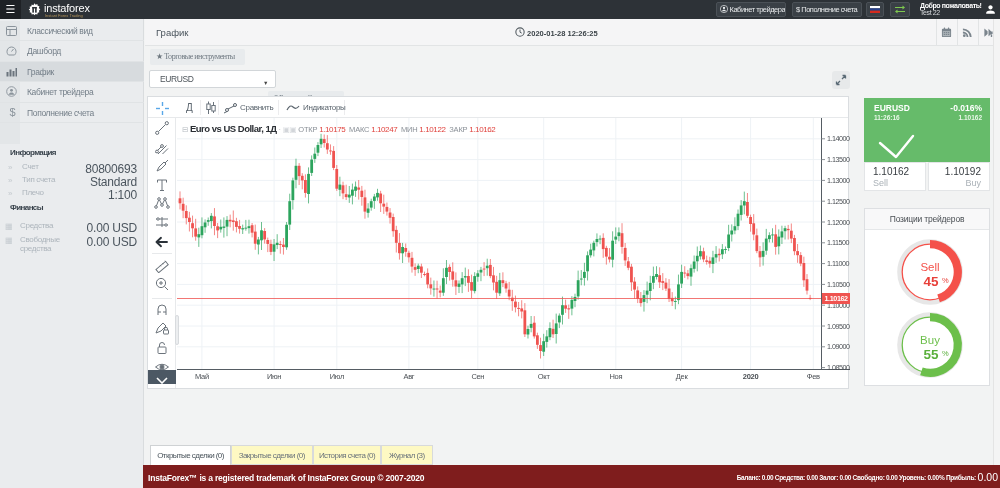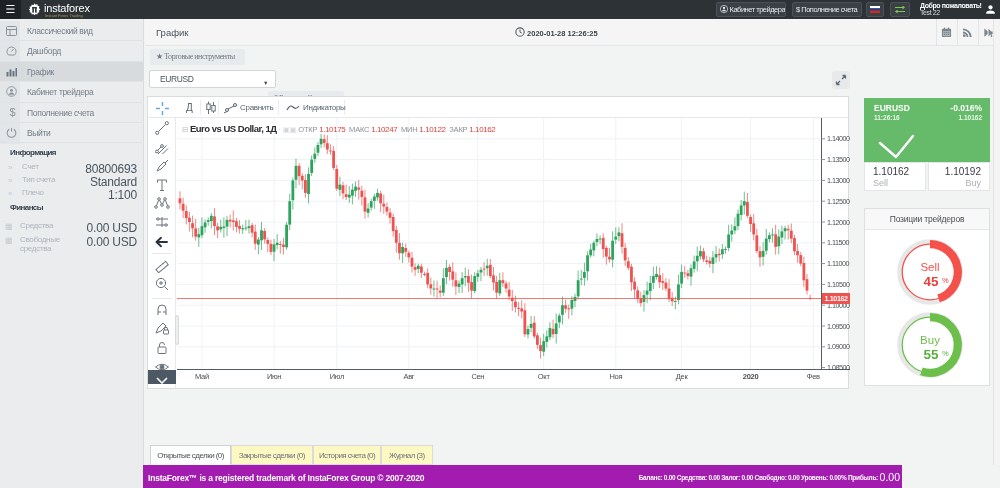--- a/index.html
+++ b/index.html
@@ -58,21 +58,21 @@
 .sbcell { position:absolute; top:0; width:62px; height:29px; background:#fff; border:1px solid #e3e5e7; }
 .sbcell .p { position:absolute; top:3px; font-size:10px; color:#373c41; }
 .sbcell .l { position:absolute; top:15px; font-size:9px; color:#aab1b7; }
 #positions { position:absolute; left:864px; top:208px; width:126px; height:178px; background:#fff; border:1px solid #dddfe2; }
 #positions .hdr { position:absolute; left:0; top:0; width:124px; height:21px; background:#f8f8f9; border-bottom:1px solid #e5e7e9; text-align:center; font-size:8.5px; letter-spacing:-0.2px; color:#4a4f54; line-height:21px; }
 
 .tab { position:absolute; top:445px; height:20px; font-size:8px; letter-spacing:-0.55px; line-height:19px; text-align:center; white-space:nowrap; overflow:hidden; }
 .tab.active { background:#fff; border:1px solid #cfd2d4; border-bottom:none; color:#4a545c; z-index:2; }
 .tab.inactive { background:#fef9c3; border:1px solid #d8dadb; color:#6a737b; }
 
-#footer { position:absolute; left:143px; top:465px; width:759px; height:23px; background:#a21caf;padding-left:42px; }
+#footer { position:absolute; left:143px; top:465px; width:857px; height:23px; background:#7f1d1d;padding-left:42px; }
 #footer .lt { position:absolute; left:5px; top:8px; color:#fff; font-size:8.5px; letter-spacing:-0.2px; font-weight:bold; }
 #footer .rt { position:absolute; right:24px; top:9px; color:#fff; font-size:6.5px; letter-spacing:-0.3px; font-weight:bold; }
 #footer .big { position:absolute; right:2px; top:6px; color:#fff; font-size:10.5px; }
 
 #sbar { position:absolute; left:993px; top:19px; width:7px; height:446px; background:#f4f4f4; border-left:1px solid #e4e4e4; }
 </style>
 </head>
 <body>
 
 <div id="topbar">
@@ -142,27 +142,20 @@
       <svg class="abs" style="left:6px;top:4px" width="11" height="11" viewBox="0 0 24 24">
         <circle cx="12" cy="12" r="10.5" fill="none" stroke="#8a939b" stroke-width="2"></circle>
         <circle cx="12" cy="9.5" r="3.2" fill="#8a939b"></circle>
         <path d="M5.5 19c1.5-3.2 4-4.6 6.5-4.6s5 1.4 6.5 4.6" fill="#8a939b"></path>
       </svg>
       <div class="mt">Кабинет трейдера</div>
     </div>
   <div class="mitem" style="top:83.6px;">
       <div class="mi" style="left:6px;font-size:11px;">$</div>
       <div class="mt">Пополнение счета</div>
-    </div>
-  <div class="mitem" style="top:104px;">
-      <svg class="abs" style="left:6px;top:4px" width="11" height="11" viewBox="0 0 24 24">
-        <path d="M7 5a9.5 9.5 0 1 0 10 0" fill="none" stroke="#8a939b" stroke-width="2.2"></path>
-        <line x1="12" y1="2" x2="12" y2="10" stroke="#8a939b" stroke-width="2.2"></line>
-      </svg>
-      <div class="mt">Выйти</div>
     </div>
   <div class="sechead" style="top:129px;">Информация</div>
   <div class="irow" style="top:143px;">
       <div class="chev">»</div>
       <div class="lab">Счет</div>
       <div class="val">80800693</div>
     </div>
   <div class="irow" style="top:156px;">
       <div class="chev">»</div>
       <div class="lab">Тип счета</div>

